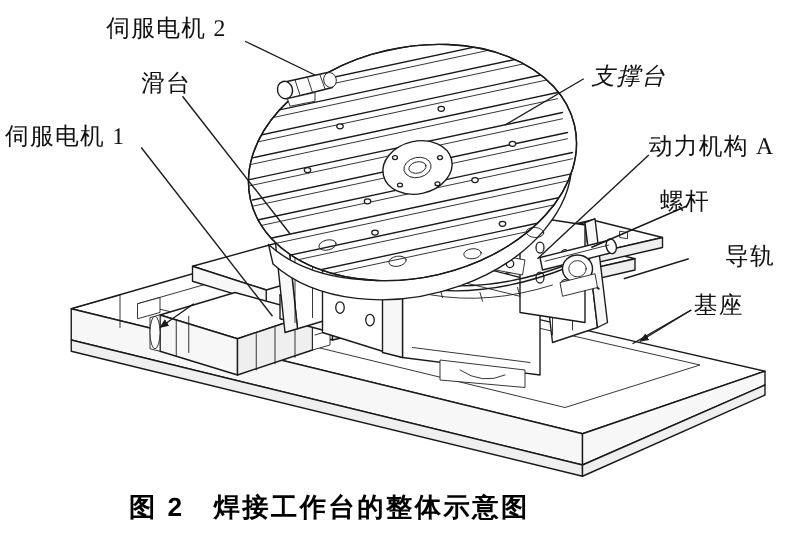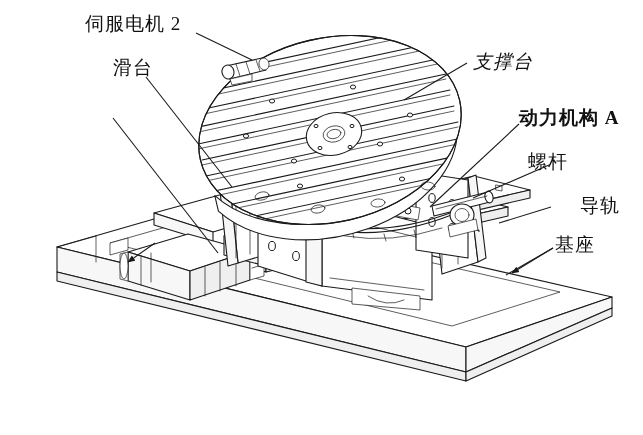--- a/index.html
+++ b/index.html
@@ -318,20 +318,22 @@
       </g>
 
     <g>
       <path class="lead" d="M553,248 L512,273" marker-end="url(#arrowh)"></path>
       <path class="lead" d="M155,243 L128,262" marker-end="url(#arrowh)"></path>
     </g>
   </svg>
 
   <div class="label" style="left:85px;top:14px;">伺服电机 2</div>
   <div class="label" style="left:93px;top:58px;margin-left:20px;">滑台</div>
+  <div class="label" style="left:4px;top:100px;">伺服电机 1</div>
   <div class="label" style="left:473px;top:52px;font-style:italic;">支撑台</div>
-  <div class="label" style="left:519px;top:108px;font-weight:bold;">动力机构 A</div>
+  <div class="label" style="left:519px;top:108px;">动力机构 A</div>
   <div class="label" style="left:528px;top:152px;">螺杆</div>
   <div class="label" style="left:553px;top:196px;margin-left:27px;">导轨</div>
   <div class="label" style="left:555px;top:235px;">基座</div>
 
+  <div class="caption">图 2　焊接工作台的整体示意图</div>
 
 </div>
 
 </body></html>

